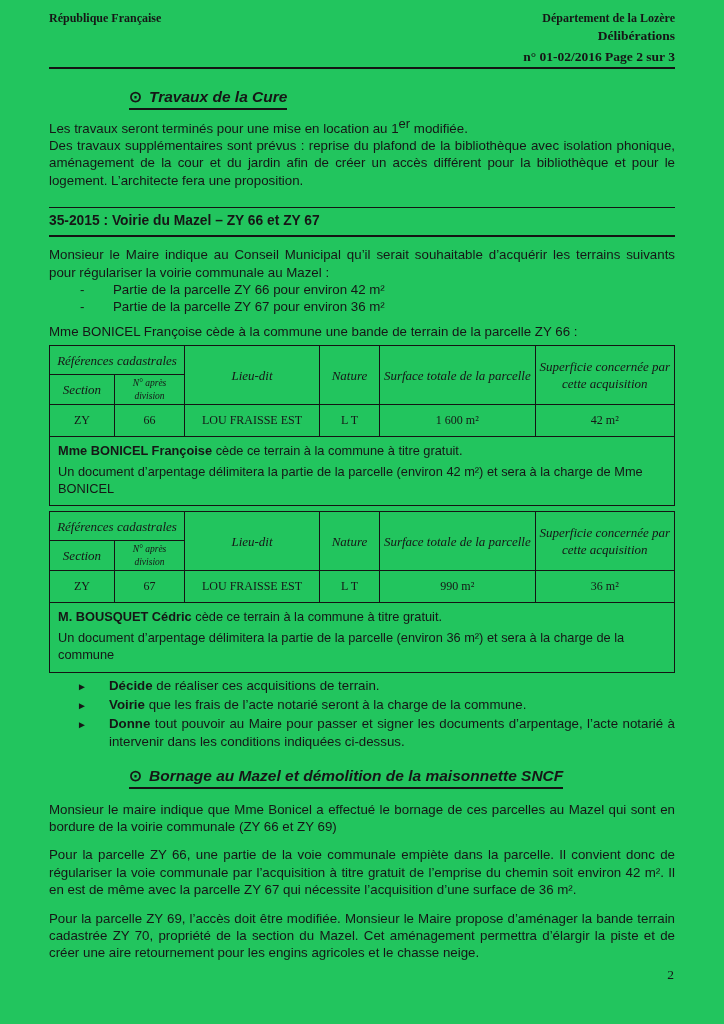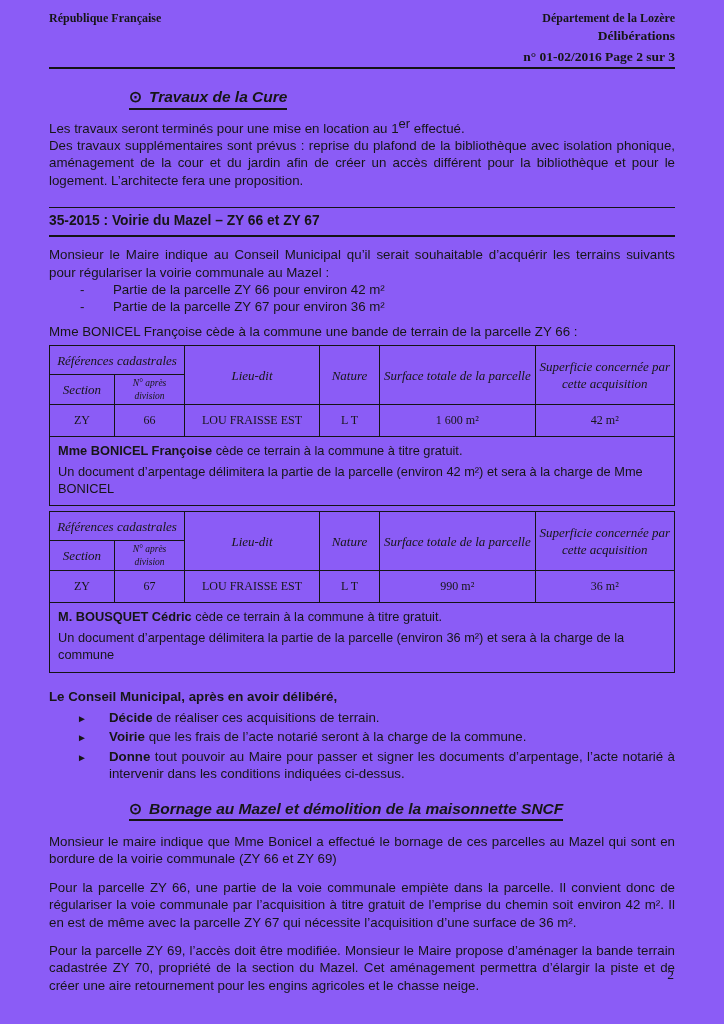--- a/index.html
+++ b/index.html
@@ -1,20 +1,20 @@
 <!DOCTYPE html>
 <html><head>
 <meta charset="utf-8">
 <style>
   html,body { margin:0; padding:0; background:#e8e8e8; }
   .page {
     position:relative;
     width:724px; height:1024px;
     margin:0 auto;
-    background:#8b5cf6;
+    background:#22c55e;
     box-sizing:border-box;
     padding:12px 49px 0 49px;
     font-family:"Liberation Sans", sans-serif;
     font-size:13.3px;
     line-height:1.31;
     color:#161616;
     overflow:hidden;
   }
   
   .doc-header { font-family:"Liberation Serif", serif; font-weight:bold; border-bottom:2px solid #141414; padding-bottom:2px; }
@@ -76,21 +76,21 @@
       <span>Délibérations</span>
       <span class="leader"></span>
       <span>n° 01-02/2016 Page 2 sur 3</span>
     </div>
   </header>
 
   <div class="heading-row">
     <h2 class="sec-heading"><span class="glyph">⊙</span><span>Travaux de la Cure</span></h2>
   </div>
 
-  <p><span>Les travaux seront terminés pour une mise en location au 1</span><sup>er</sup><span> effectué.</span></p>
+  <p><span>Les travaux seront terminés pour une mise en location au 1</span><sup>er</sup><span> modifiée.</span></p>
   <p class="just">Des travaux supplémentaires sont prévus : reprise du plafond de la bibliothèque avec isolation phonique, aménagement de la cour et du jardin afin de créer un accès différent pour la bibliothèque et pour le logement. L’architecte fera une proposition.</p>
 
   <div class="bar">35-2015 : Voirie du Mazel – ZY 66 et ZY 67</div>
 
   <p class="just mt-s" style="margin-top:9px;">Monsieur le Maire indique au Conseil Municipal qu’il serait souhaitable d’acquérir les terrains suivants pour régulariser la voirie communale au Mazel :</p>
 
   <ul class="dash-list">
     <li>
       <span class="dash-marker">-</span>
       <span>Partie de la parcelle ZY 66 pour environ 42 m²</span>
@@ -173,21 +173,20 @@
     </tr>
     <tr>
       <td class="note-cell" colspan="6">
         <p><b>M. BOUSQUET Cédric</b><span> cède ce terrain à la commune à titre gratuit.</span></p>
         <p>Un document d’arpentage délimitera la partie de la parcelle (environ 36 m²) et sera à la charge de la commune</p>
       </td>
     </tr>
   </tbody>
     </table>
 
-  <p class="delib-title">Le Conseil Municipal, après en avoir délibéré,</p>
   <ul class="delib">
     <li>
       <span class="arrow-marker">►</span>
       <p><b>Décide</b><span> de réaliser ces acquisitions de terrain.</span></p>
     </li>
     <li>
       <span class="arrow-marker">►</span>
       <p><b>Voirie</b><span> que les frais de l’acte notarié seront à la charge de la commune.</span></p>
     </li>
     <li>

